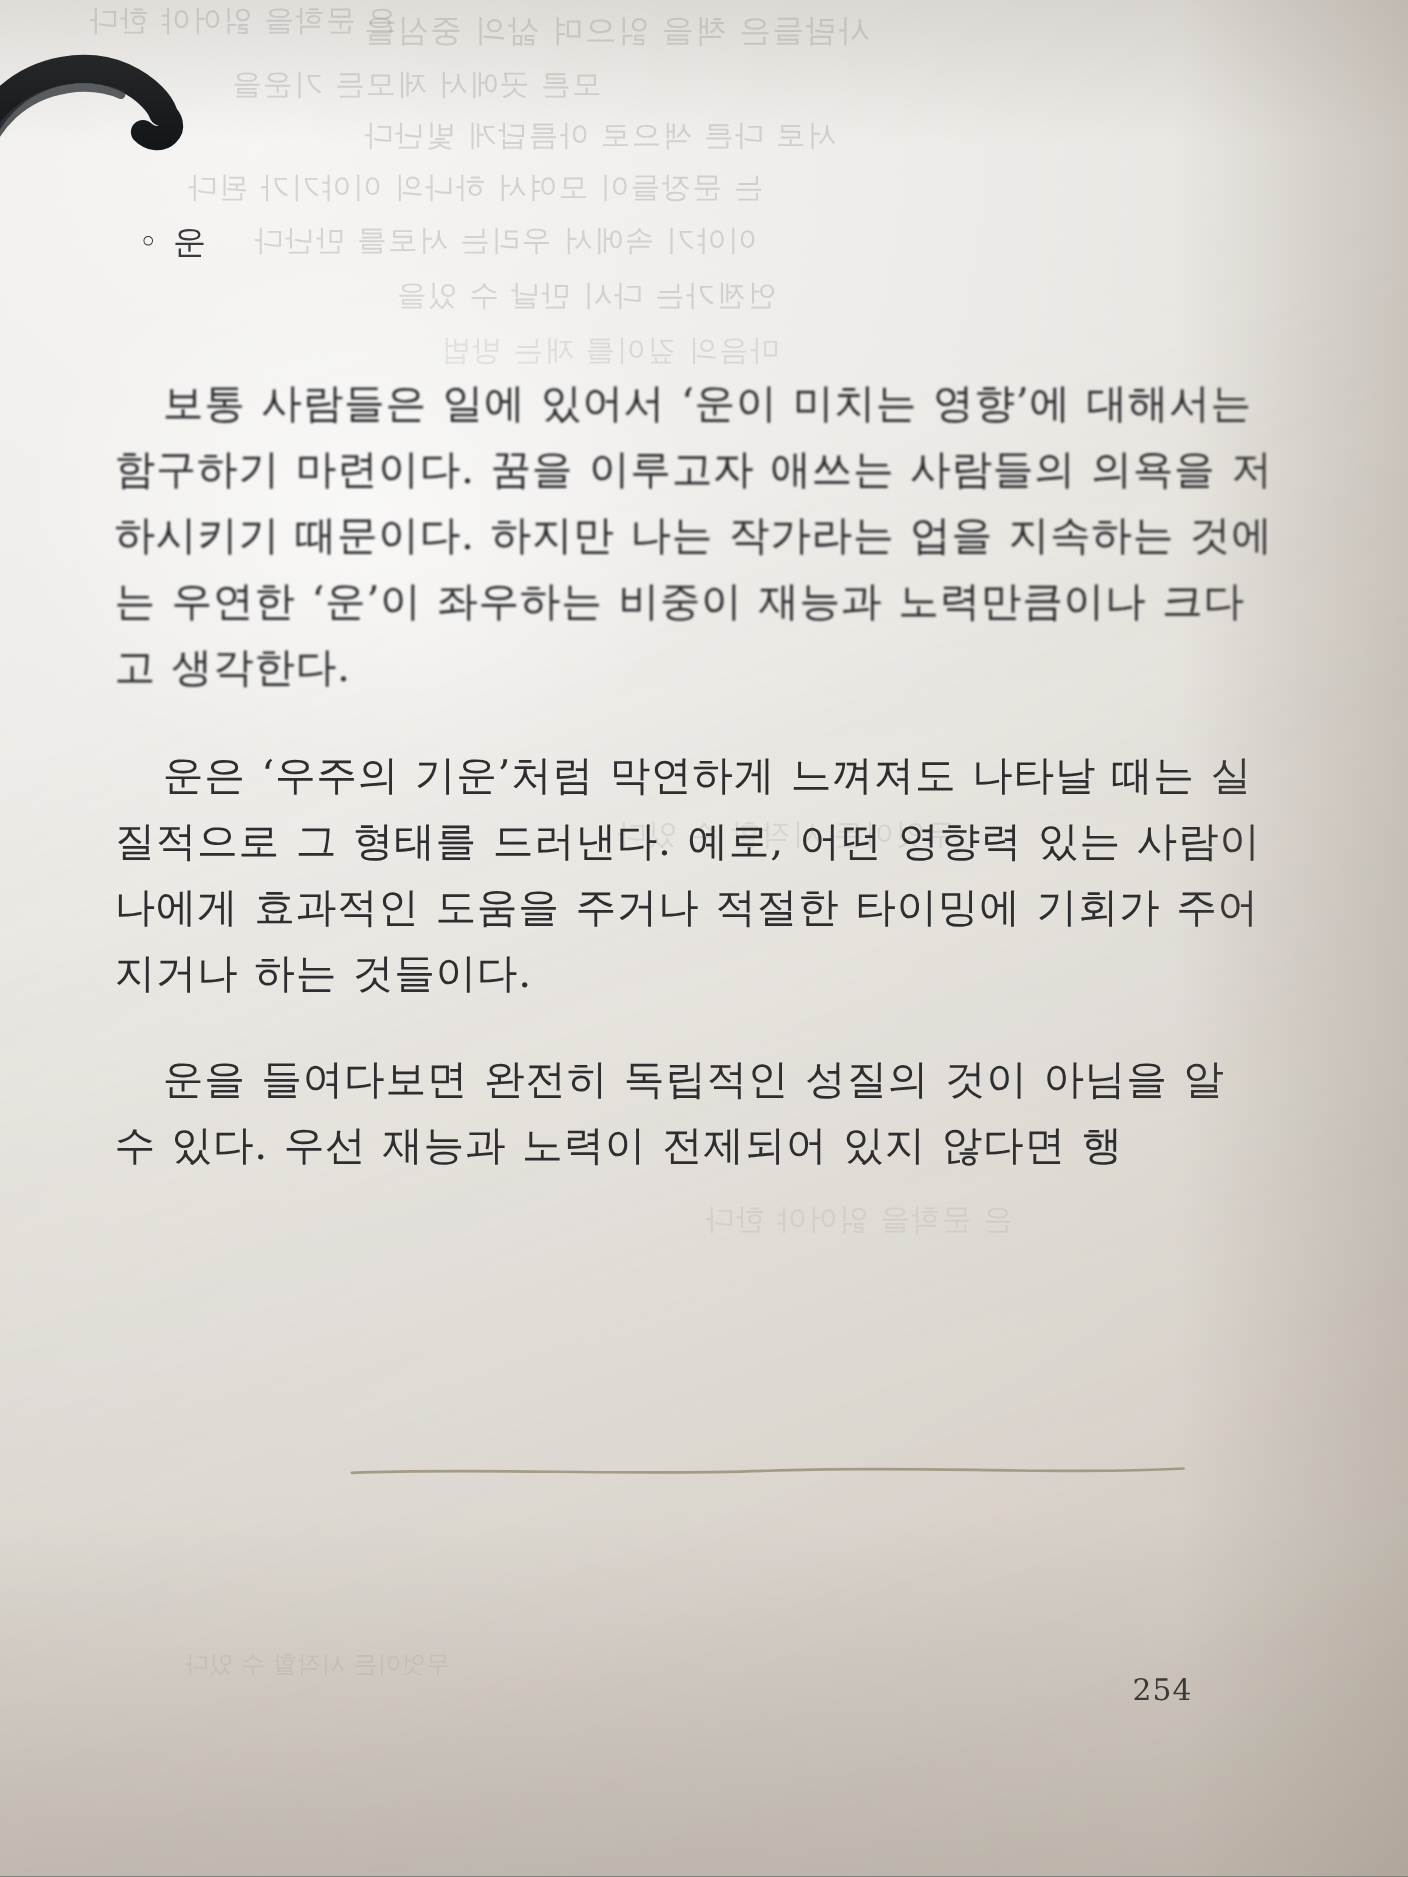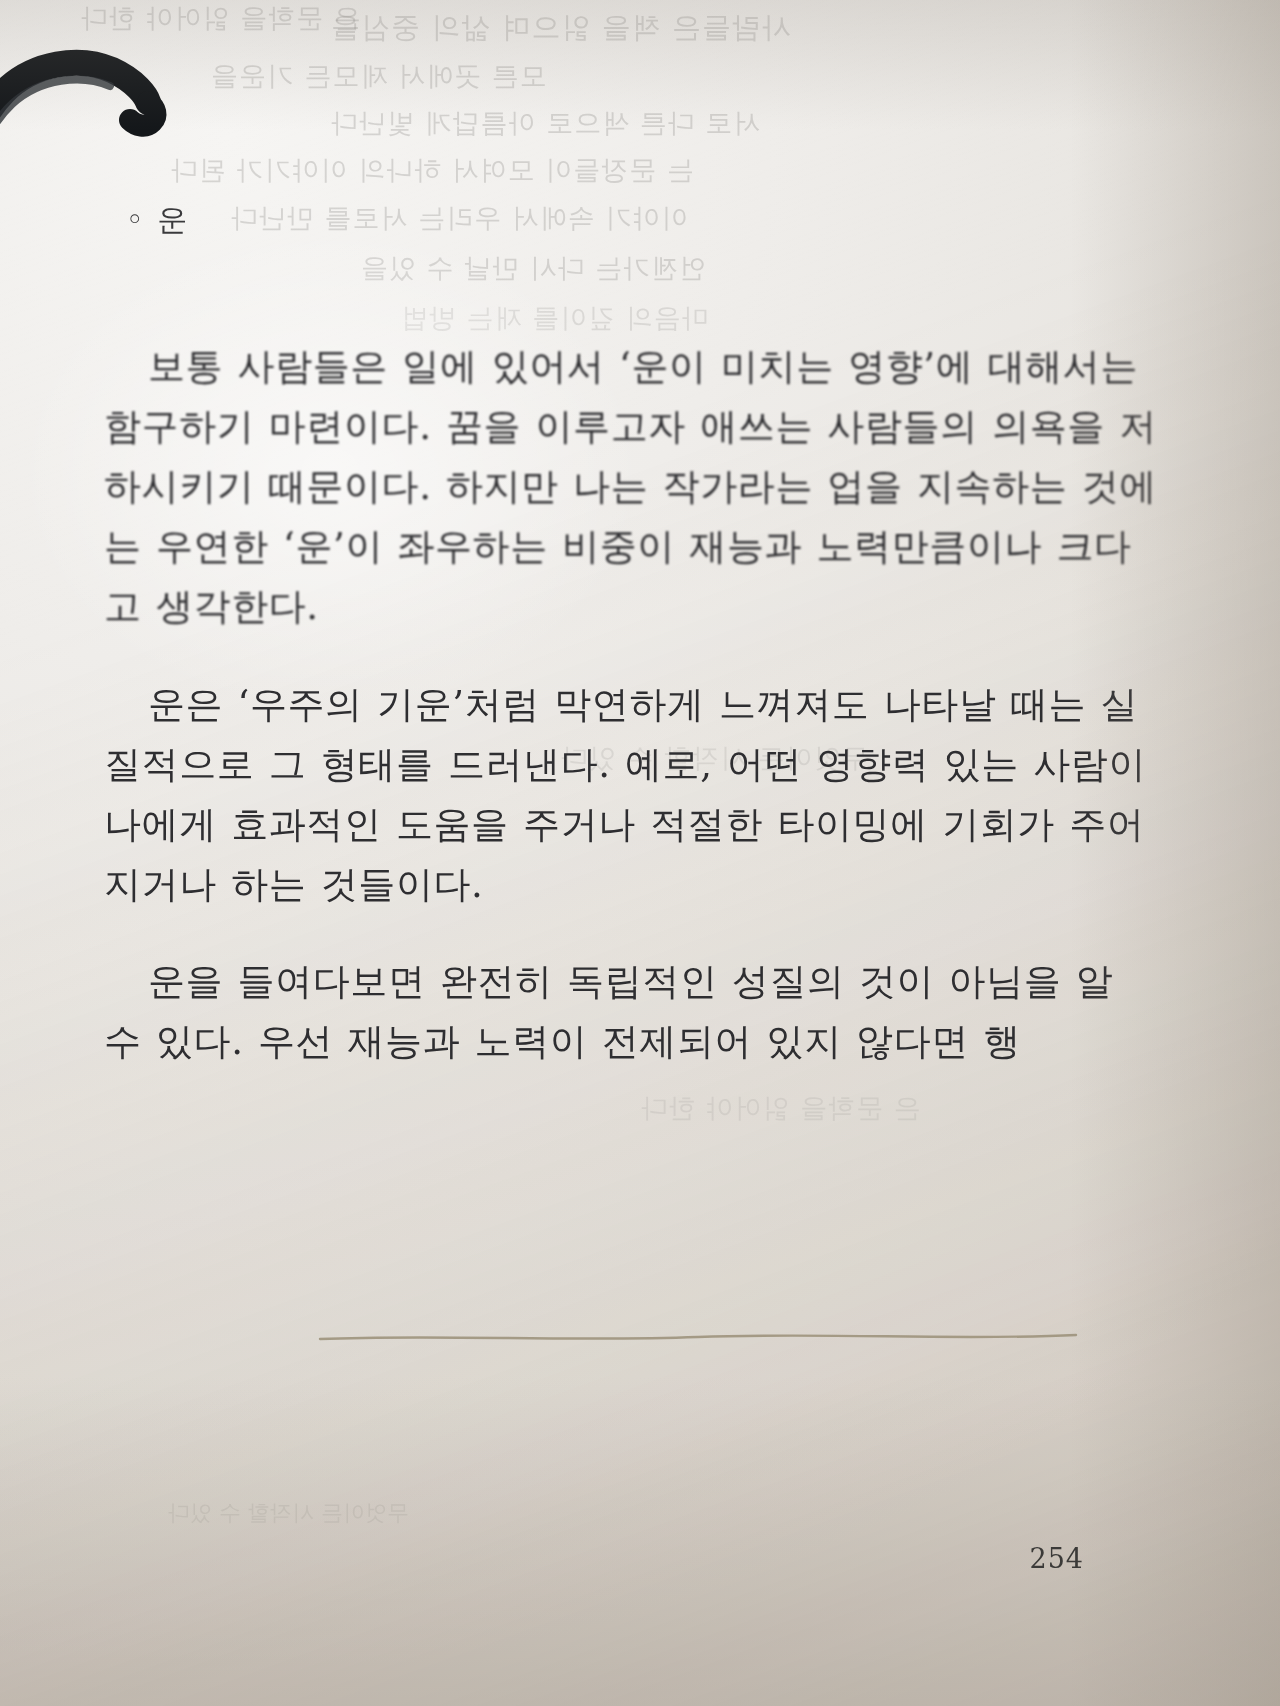--- a/index.html
+++ b/index.html
@@ -115,21 +115,21 @@
     top: 1330px;
     width: 760px;
     height: 14px;
     pointer-events: none;
   }
 
   
   .page-number {
     position: absolute;
     right: 196px;
-    bottom: 132px;
+    bottom: 154px;
     font-size: 27px;
     color: #3b3a38;
     letter-spacing: 1px;
     filter: blur(0.4px);
   }
   .faint-bottom-left {
     position: absolute;
     left: 168px;
     bottom: 178px;
     font-size: 22px;

